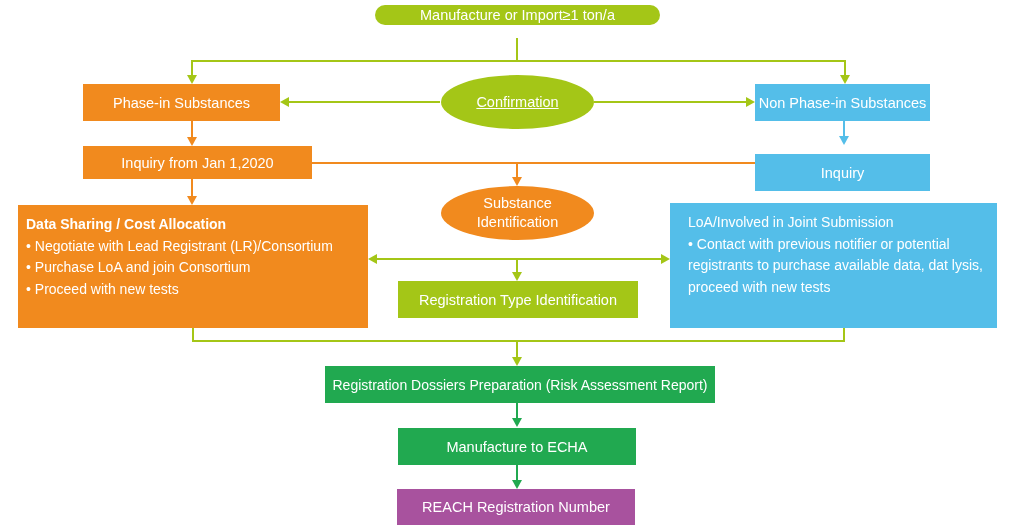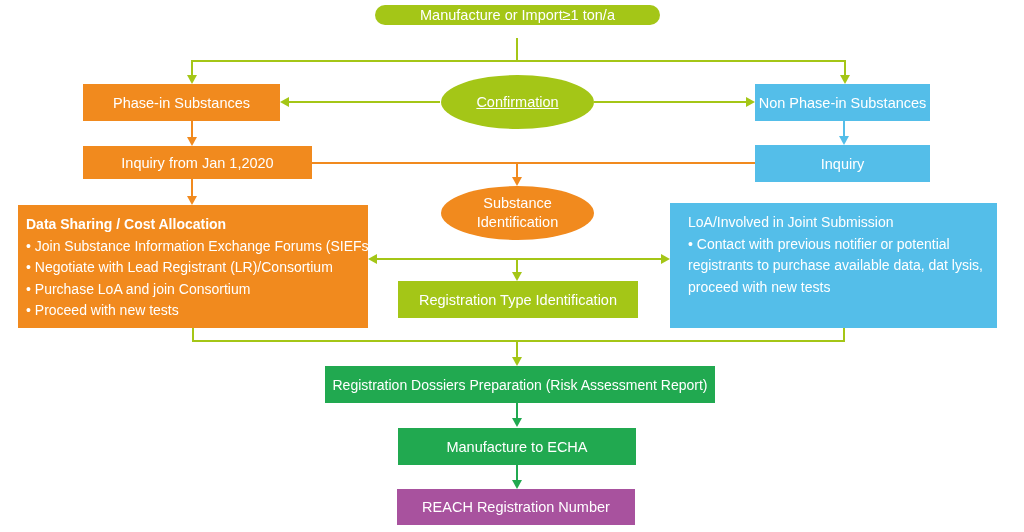--- a/index.html
+++ b/index.html
@@ -90,31 +90,30 @@
   </div>
 
   <div class="node bg-blue" style="left:755px;top:84px;width:175px;height:37px;">
     <span>Non Phase-in Substances</span>
   </div>
 
   <div class="node bg-orange" style="left:83px;top:146px;width:229px;height:33px;">
     <span>Inquiry from Jan 1,2020</span>
   </div>
 
-  <div class="node bg-blue" style="left:755px;top:145px;width:175px;height:37px;">
+  <div class="node bg-blue" style="left:755px;top:154px;width:175px;height:37px;">
     <span>Inquiry</span>
   </div>
 
   <div class="node ellipse bg-orange" style="left:441px;top:186px;width:153px;height:54px;">
     <span class="wrap-narrow">Substance Identification</span>
   </div>
 
   <div class="node bigbox bg-orange" style="left:18px;top:205px;width:350px;height:123px;">
     <div class="title">Data Sharing / Cost Allocation</div>
-    <div>• Join Substance Information Exchange Forums (SIEFs)</div>
     <div>• Negotiate with Lead Registrant (LR)/Consortium</div>
     <div>• Purchase LoA and join Consortium</div>
     <div>• Proceed with new tests</div>
   </div>
 
   <div class="node bg-green" style="left:398px;top:281px;width:240px;height:37px;">
     <span>Registration Type Identification</span>
   </div>
 
   <div class="node bigbox bg-blue" style="left:670px;top:203px;width:327px;height:125px;padding-left:18px;">

